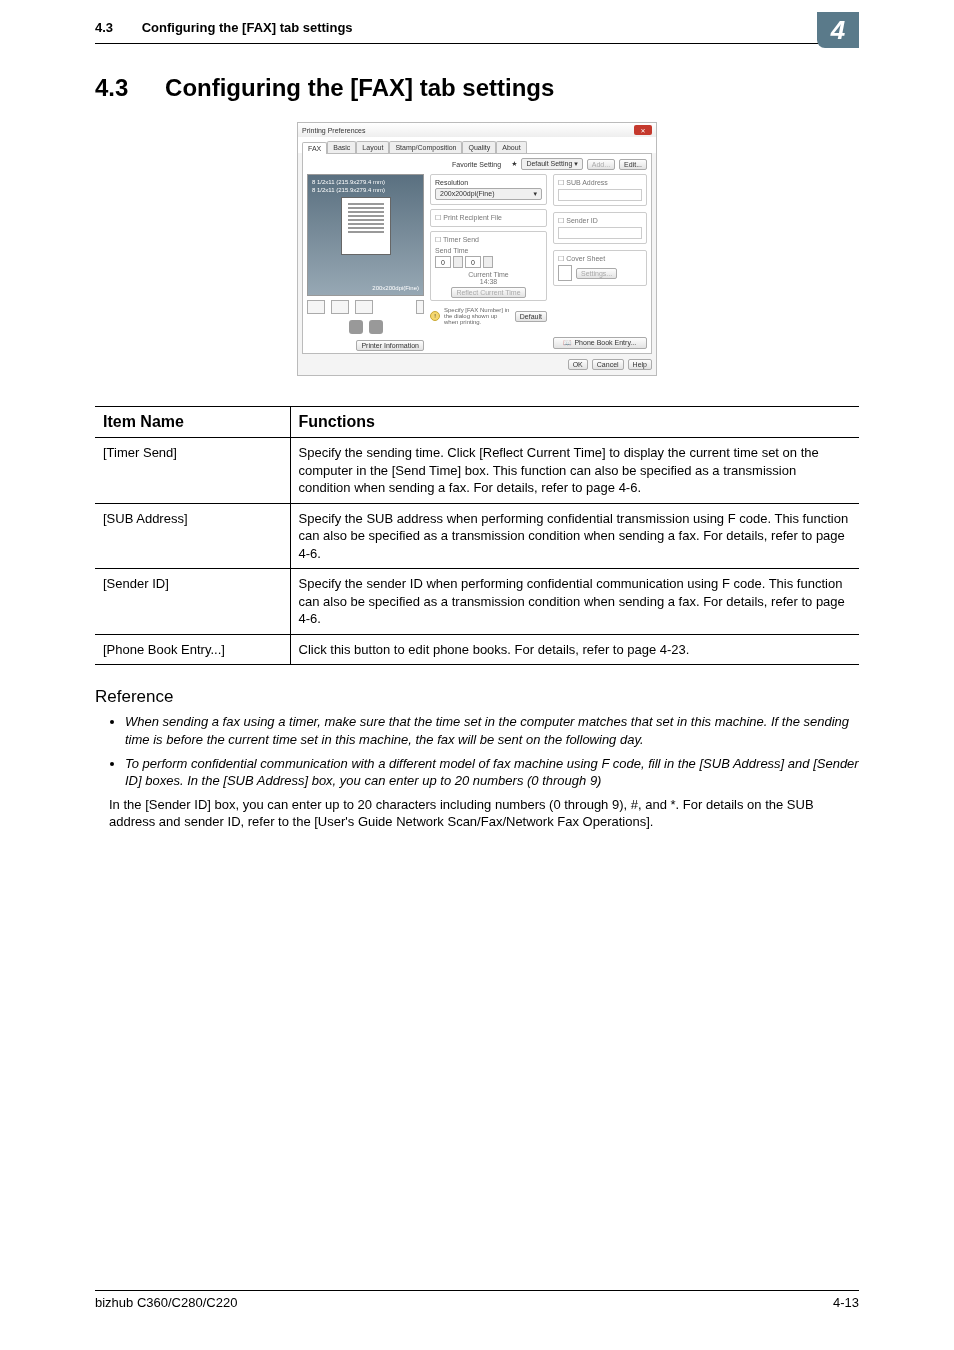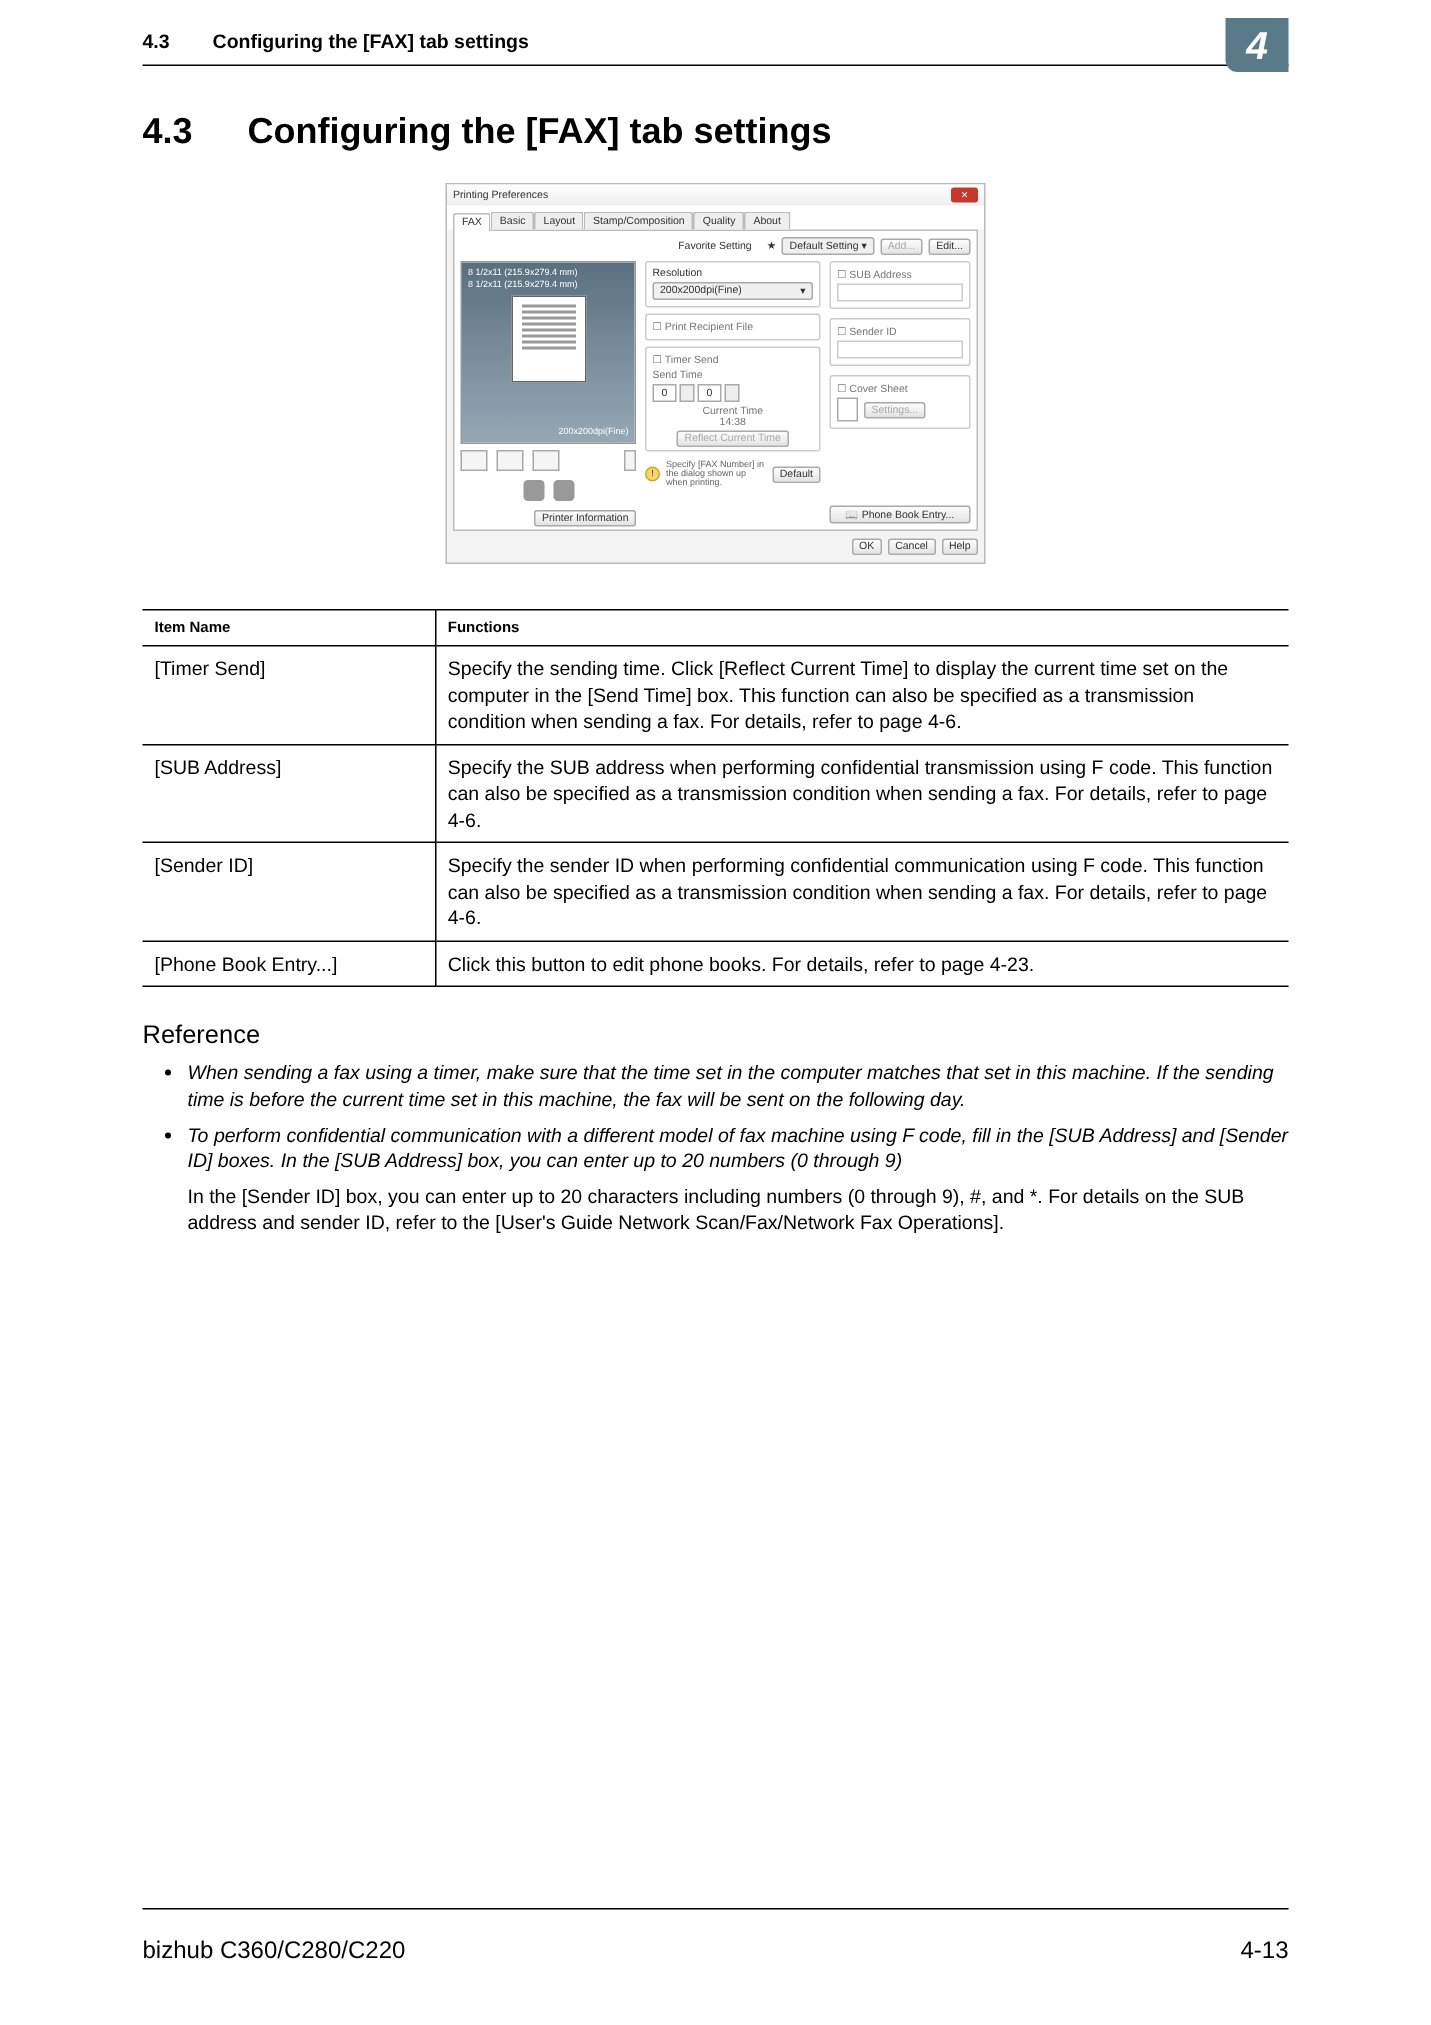--- a/index.html
+++ b/index.html
@@ -174,21 +174,21 @@
       width: 100%;
       border-collapse: collapse;
       margin-top: 10px;
     }
     table.ref th {
       text-align: left;
       font-weight: bold;
       padding: 6px 8px;
       border-bottom: 1px solid #000;
       border-top: 1px solid #000;
-      font-size: 10px;
+      font-size: 16px;
       vertical-align: top;
     }
     table.ref th:first-child, table.ref td:first-child {
       width: 195px;
       border-right: 1px solid #000;
     }
     table.ref td {
       padding: 6px 8px;
       border-bottom: 1px solid #000;
       font-size: 13px;
@@ -199,32 +199,32 @@
     .reference-label {
       margin-top: 22px;
       font-size: 17px;
     }
     ul.ref-list {
       list-style: disc;
       margin: 6px 0 0 30px;
       font-style: italic;
     }
     ul.ref-list li { margin-bottom: 6px; line-height: 1.35; }
-    .cont-text { margin-left: 30px; line-height: 1.35; }
+    .cont-text { margin-left: 14px; line-height: 1.35; }
 
     .page-footer {
       position: absolute;
       bottom: 40px;
       left: 95px;
       right: 95px;
       border-top: 1px solid #000;
       display: flex;
       justify-content: space-between;
-      padding-top: 19px;
-      font-size: 16px;
+      padding-top: 4px;
+      font-size: 13px;
       margin-top: 16px;
     }
   </style>
 </head>
 <body>
 
 <div class="page-header">
   <div class="header-left">
     <span class="header-num">4.3</span>
     <span>Configuring the [FAX] tab settings</span>

